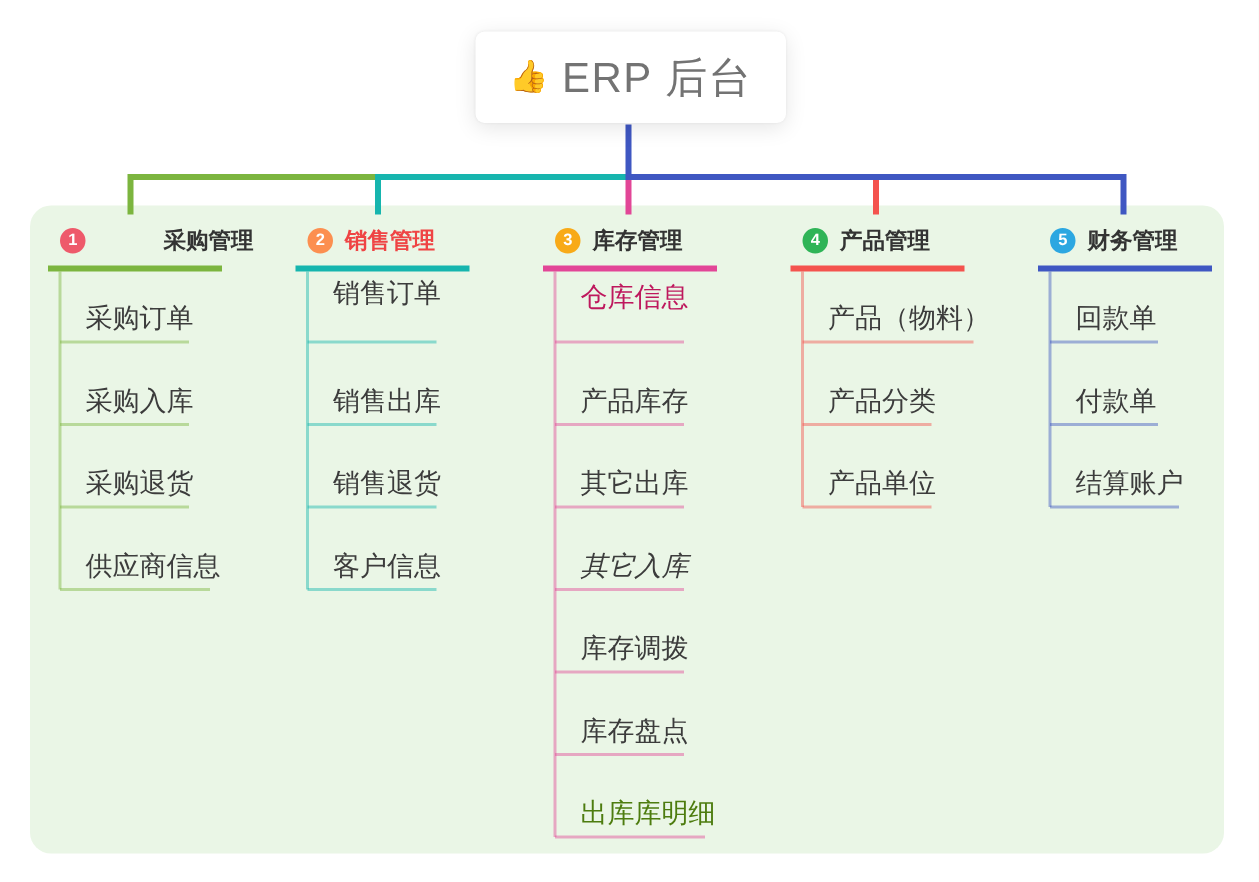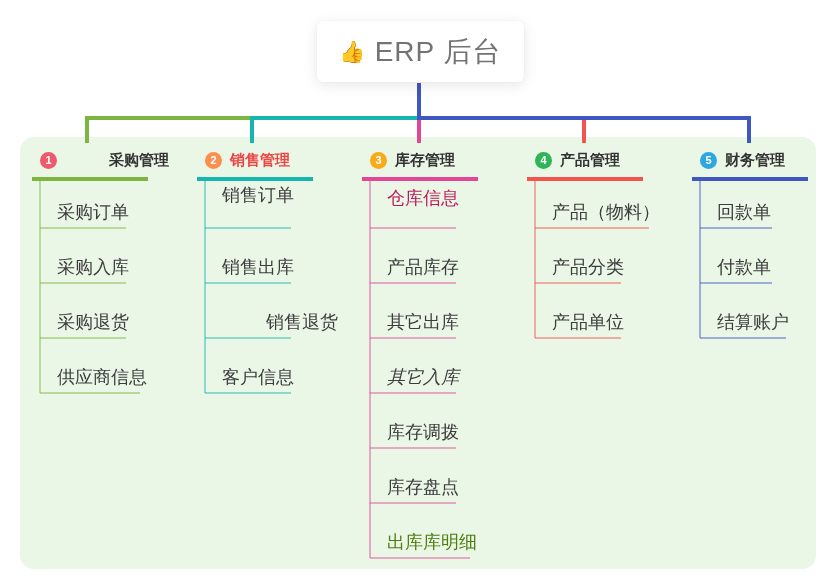--- a/index.html
+++ b/index.html
@@ -71,21 +71,21 @@
   <div class="child-label" style="left: 57px; top: 202px; color: rgb(60, 60, 60);">采购订单</div>
       <div class="child-label" style="left: 57px; top: 257px; color: rgb(60, 60, 60);">采购入库</div>
       <div class="child-label" style="left: 57px; top: 312px; color: rgb(60, 60, 60);">采购退货</div>
       <div class="child-label" style="left: 57px; top: 367px; color: rgb(60, 60, 60);">供应商信息</div>
       <div class="branch-header" style="left: 40px; top: 148px;">
         <span class="badge" style="background: rgb(238, 90, 107);">1</span>
         <span class="branch-label" style="color: rgb(51, 51, 51); margin-left: 44px;">采购管理</span>
       </div>
       <div class="child-label" style="left: 222px; top: 185px; color: rgb(60, 60, 60);">销售订单</div>
       <div class="child-label" style="left: 222px; top: 257px; color: rgb(60, 60, 60);">销售出库</div>
-      <div class="child-label" style="left: 222px; top: 312px; color: rgb(60, 60, 60); margin-left: 44px;">销售退货</div>
+      <div class="child-label" style="left: 222px; top: 312px; color: rgb(60, 60, 60);">销售退货</div>
       <div class="child-label" style="left: 222px; top: 367px; color: rgb(60, 60, 60);">客户信息</div>
       <div class="branch-header" style="left: 205px; top: 148px;">
         <span class="badge" style="background: rgb(252, 143, 80);">2</span>
         <span class="branch-label" style="color: #ef4444;">销售管理</span>
       </div>
       <div class="child-label" style="left: 387px; top: 188px; color: #be185d;">仓库信息</div>
       <div class="child-label" style="left: 387px; top: 257px; color: rgb(60, 60, 60);">产品库存</div>
       <div class="child-label" style="left: 387px; top: 312px; color: rgb(60, 60, 60);">其它出库</div>
       <div class="child-label" style="left: 387px; top: 367px; color: rgb(60, 60, 60); font-style: italic;">其它入库</div>
       <div class="child-label" style="left: 387px; top: 422px; color: rgb(60, 60, 60);">库存调拨</div>

